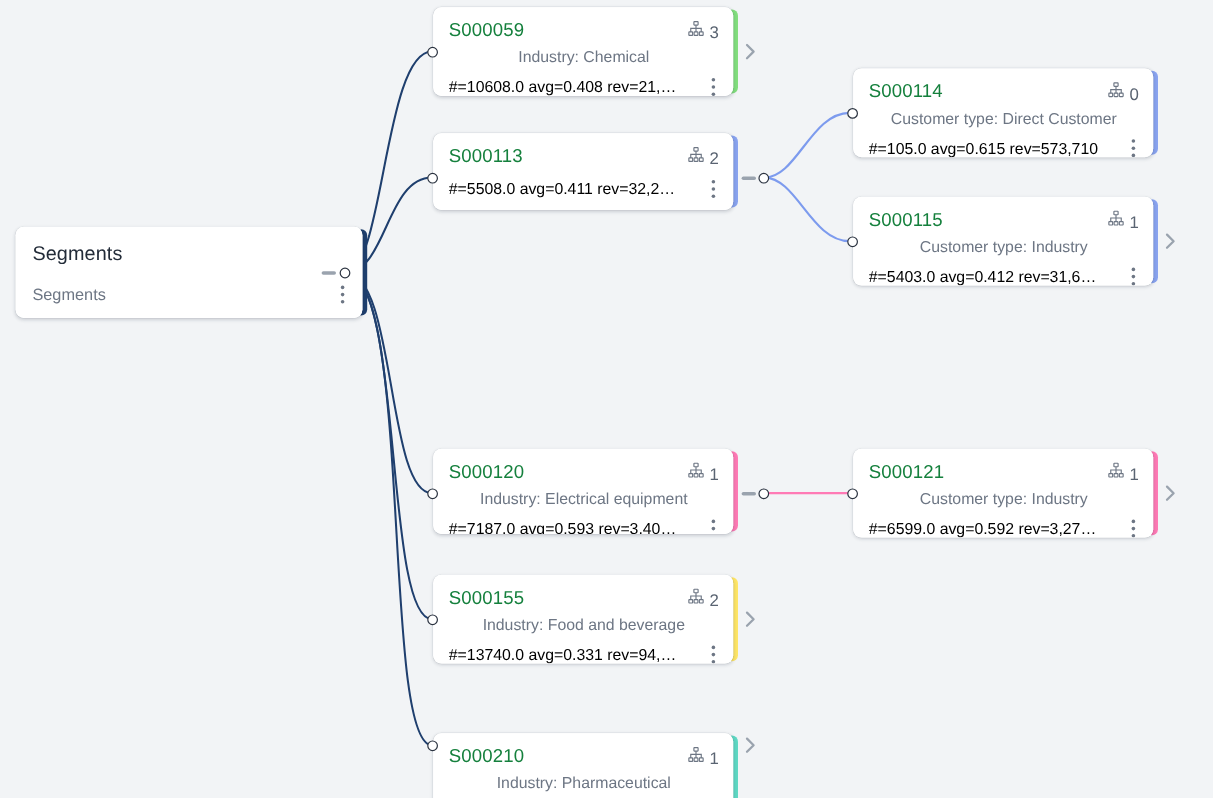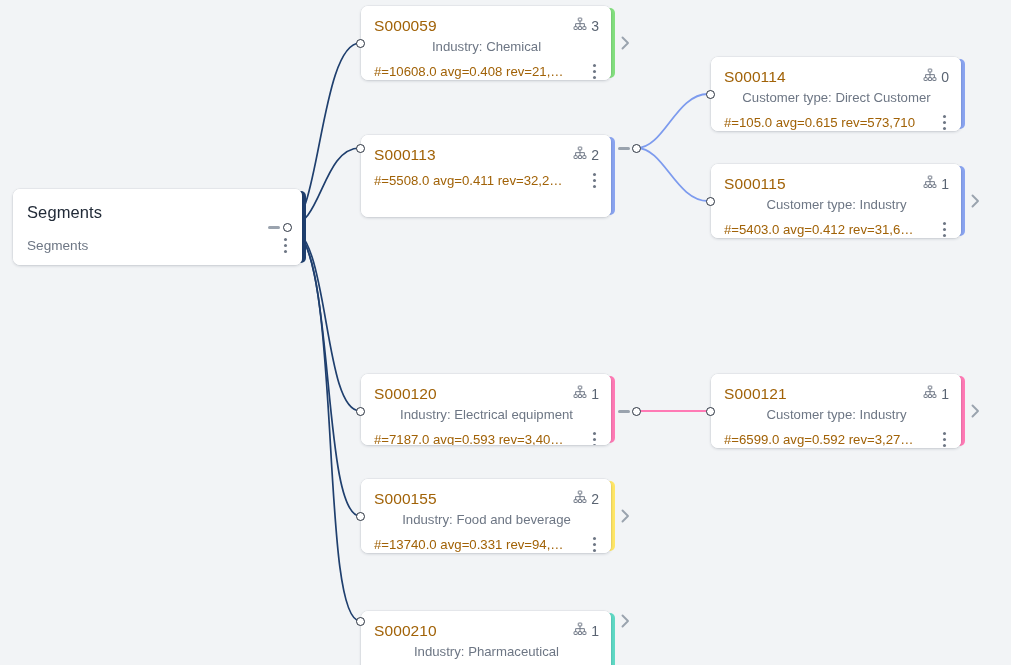--- a/index.html
+++ b/index.html
@@ -57,21 +57,21 @@
     overflow: hidden;
   }
 
   .row-title {
     display: flex;
     align-items: flex-start;
     justify-content: space-between;
   }
   .title {
     font-size: 15.5px;
-    color: #a16207;
+    color: #15803d;
     letter-spacing: .1px;
     line-height: 19px;
     white-space: nowrap;
   }
   .hier {
     display: flex;
     align-items: center;
     gap: 4px;
     flex: none;
     margin-top: 1px;
@@ -92,21 +92,21 @@
     text-align: center;
   }
   .statsrow {
     display: flex;
     align-items: center;
     justify-content: space-between;
     margin-top: 7px;
   }
   .stats {
     font-size: 13.2px;
-    color: #a16207;
+    color: #000000;
     line-height: 17px;
     white-space: nowrap;
     overflow: hidden;
     max-width: 195px;
   }
   .kebab {
     flex: none;
     display: flex;
     flex-direction: column;
     gap: 3px;
@@ -243,21 +243,21 @@
             </div>
           </div>
         </div>
       </div>
       <div class="port" style="left: 356px; top: 38.5px;"></div>
       <div class="chev" style="left: 616px; top: 32px;">
         <svg width="9" height="14" viewBox="0 0 9 14" fill="none" stroke="currentColor" stroke-width="1.9" stroke-linecap="round" stroke-linejoin="round">
           <path d="M1.5 1.5 L7 7 L1.5 12.5"></path>
         </svg>
       </div>
-      <div class="node" style="left: 361px; top: 111px; width: 250px; height: 82px; margin-top: 24px;">
+      <div class="node" style="left: 361px; top: 111px; width: 250px; height: 64px;">
         <div class="accent" style="background:#8aa4f0;"></div>
         <div class="node-inner">
           <div class="row-title">
             <div class="title">S000113</div>
             <div class="hier">
               <span><svg width="14" height="14" viewBox="0 0 16 16" fill="none" stroke="#6d7684" stroke-width="1.1">
                   <rect x="6" y="1.2" width="4" height="3.3" rx="0.5"></rect>
                   <rect x="1.2" y="11" width="3.6" height="3.3" rx="0.5"></rect>
                   <rect x="6.2" y="11" width="3.6" height="3.3" rx="0.5"></rect>
                   <rect x="11.2" y="11" width="3.6" height="3.3" rx="0.5"></rect>

